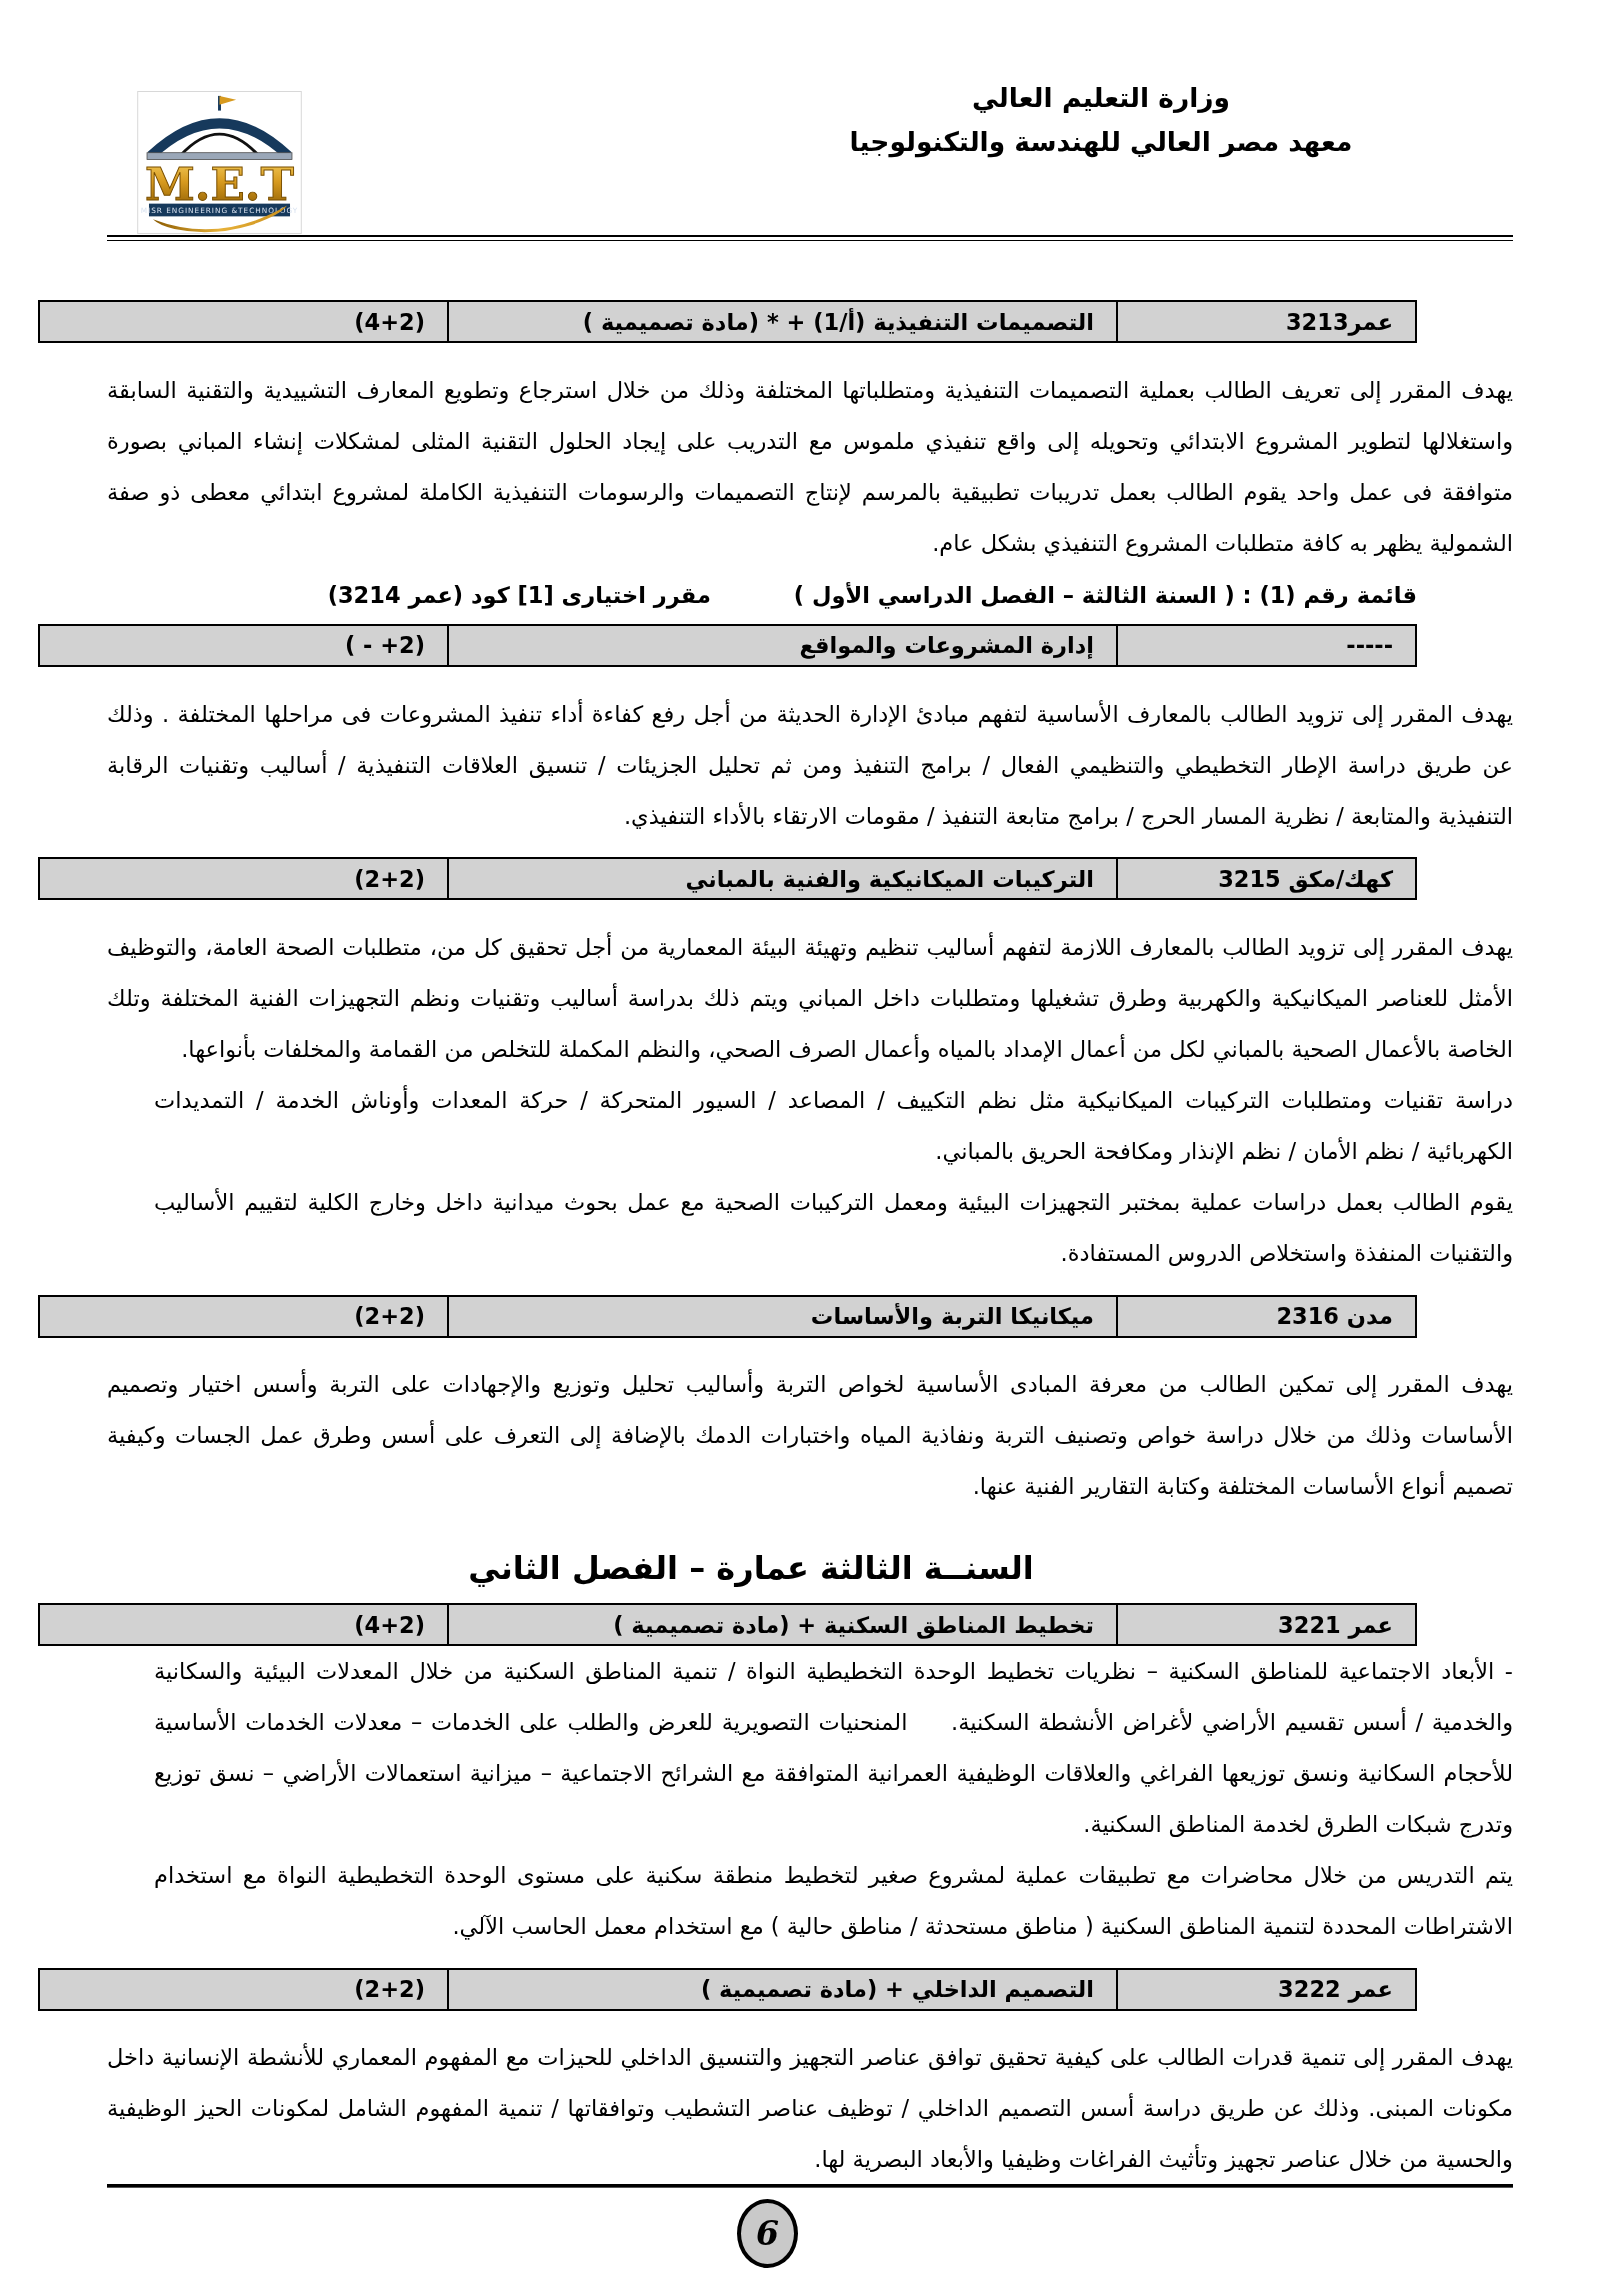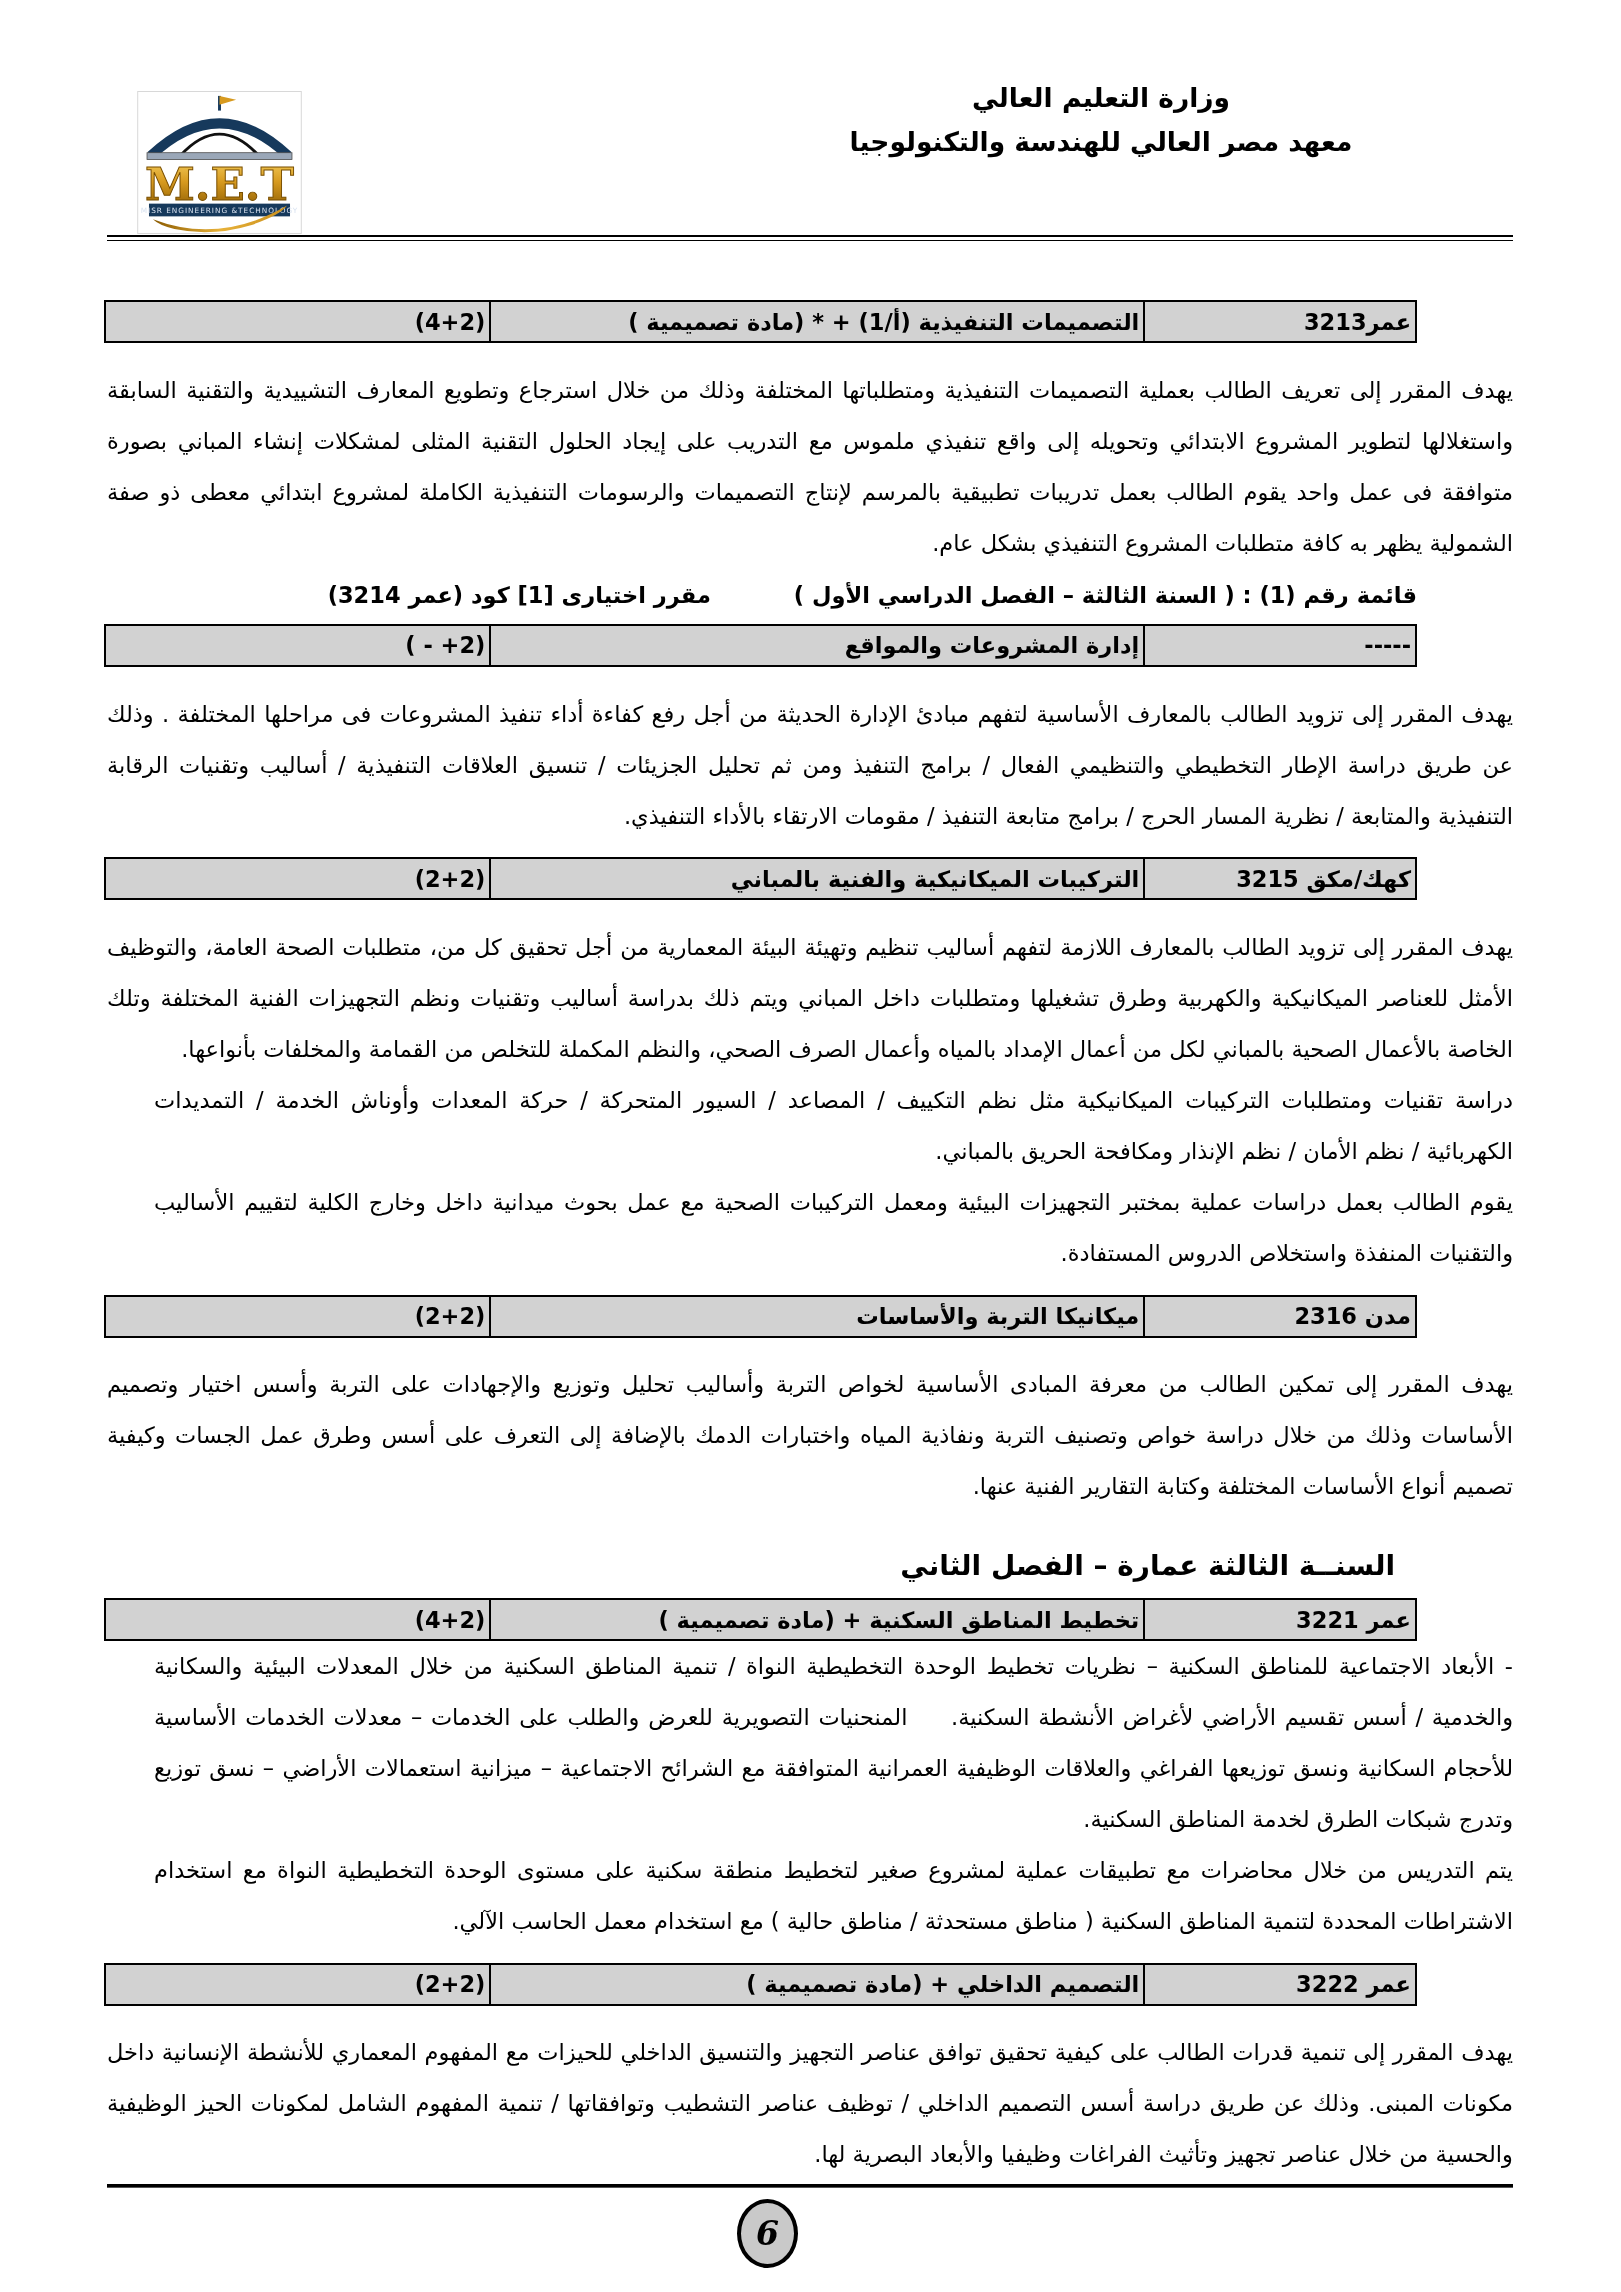--- a/index.html
+++ b/index.html
@@ -31,21 +31,21 @@
     margin:15.7px 96px 0 0;
     border-collapse:collapse;
     background:#d2d2d2;
     border:2.9px solid #000;
     table-layout:fixed;
   }
   table.course.first{margin-top:57px;}
   table.course td{
     border:2px solid #000;
     height:39px;
-    padding:0 4px;
+    padding:0 22px;
     font-size:22.5px;font-weight:bold;
     text-align:right;vertical-align:middle;
     overflow:hidden;white-space:nowrap;
   }
   td.c-code{width:253px;}
   td.c-name{width:623px;}
   td.c-credit{width:363px;}
   .ltr{direction:ltr;unicode-bidi:isolate;display:inline-block;}
   p.desc{
     margin:21.6px 0 0;
@@ -55,21 +55,21 @@
   }
   p.desc.cont{margin-top:0;margin-left:47px;}
   .note{
     margin:13.7px 96px 0 0;
     font-size:22.5px;font-weight:bold;text-align:right;
     white-space:nowrap;
   }
   .note .gap{display:inline-block;width:83px;}
   h2.section{
     margin:37px 118px 16px 0;
-    font-size:28px;font-weight:bold;text-align:right;
+    font-size:32px;font-weight:bold;text-align:center;
   }
   
   .footer-rule{
     position:absolute;top:2184px;left:107px;right:108px;
     height:2.9px;background:#000;border-bottom:1px solid #555;
   }
   .page-oval{
     position:absolute;top:2199px;left:737px;
     width:53px;height:61px;
     border:4.9px solid #000;border-radius:50%;

